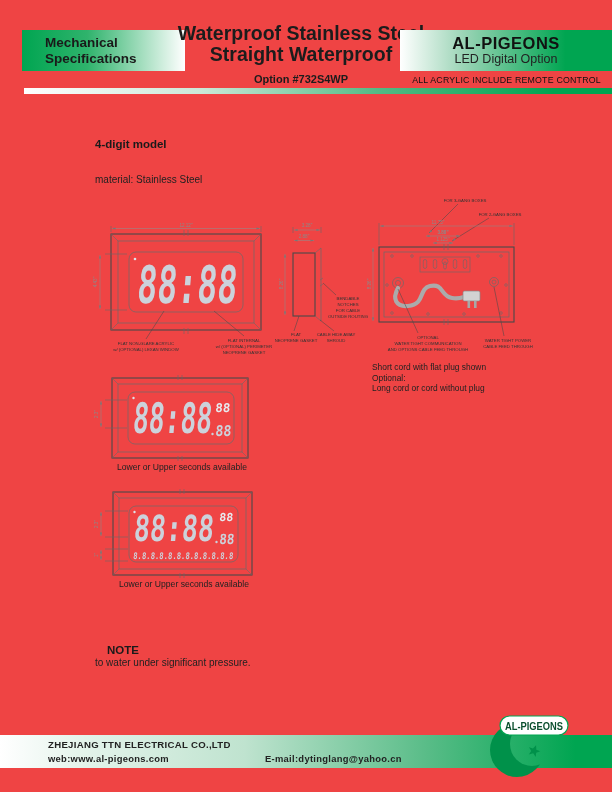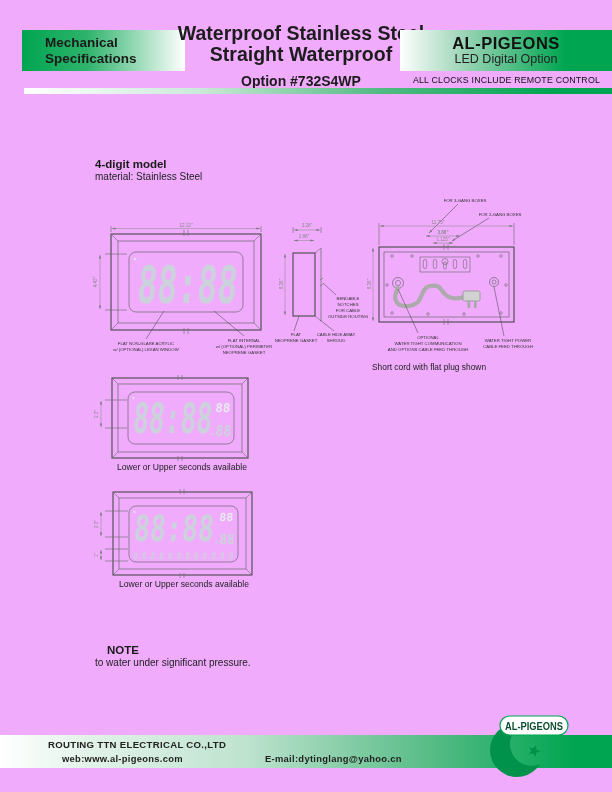--- a/index.html
+++ b/index.html
@@ -1,38 +1,38 @@
 <!DOCTYPE html>
 <html><head>
 <meta charset="utf-8">
 <style>
   html,body{margin:0;padding:0;background:#fff;}
-  .page{position:relative;width:612px;height:792px;background:#f0abfc;overflow:hidden;
+  .page{position:relative;width:612px;height:792px;background:#ef4444;overflow:hidden;
         font-family:"Liberation Sans",sans-serif;color:#1a1a1a;}
   
   .hdr-left{position:absolute;left:22px;top:30px;width:163px;height:41px;
     background:linear-gradient(90deg,#00a551 0%,#2fb36c 40%,#ffffff 100%);
     display:flex;flex-direction:column;justify-content:center;padding-left:23px;box-sizing:border-box;}
   .hdr-left div{font-size:13.5px;font-weight:bold;line-height:16px;color:#1a1a1a;}
   .hdr-title{position:absolute;left:158px;top:23px;width:286px;text-align:center;}
   .hdr-title .t{font-size:19.5px;font-weight:bold;line-height:21px;color:#1c1c1c;}
-  .hdr-title .opt{font-size:14px;font-weight:bold;margin-top:8px;color:#1c1c1c;}
+  .hdr-title .opt{font-size:11px;font-weight:bold;margin-top:8px;color:#1c1c1c;}
   .hdr-right{position:absolute;left:400px;top:30px;width:212px;height:41px;
     background:linear-gradient(90deg,#ffffff 0%,#9bd4b6 30%,#00a551 78%);
     display:flex;flex-direction:column;justify-content:center;text-align:center;}
   .hdr-right .brand{font-size:16.5px;font-weight:bold;letter-spacing:.5px;color:#111;line-height:17px;}
   .hdr-right .brand-sub{font-size:12.5px;color:#222;line-height:14px;}
   .hdr-tagline{position:absolute;left:401px;top:75px;width:211px;text-align:center;
     font-size:8.8px;color:#111;letter-spacing:.2px;padding-bottom:3px;border-bottom:1.6px solid #2a2a2a;}
   .hdr-line{position:absolute;left:24px;top:88px;width:588px;height:6px;
     background:linear-gradient(90deg,#ffffff 0%,#cbe9d8 30%,#54bb85 60%,#00a551 90%);}
   
   .intro{position:absolute;left:95px;top:138px;}
-  .intro .h{font-size:11.5px;font-weight:bold;line-height:13px;margin-top:20px;}
-  .intro .l{font-size:10px;line-height:12.5px;color:#222;}
+  .intro .h{font-size:11.5px;font-weight:bold;line-height:13px;}
+  .intro .l{font-size:10px;line-height:12.5px;color:#222;margin-top:23px;}
   
   svg{position:absolute;overflow:visible;}
   .frame{stroke:#4a4a4a;stroke-width:1.1;fill:none;}
   .frame2{stroke:#6a6a6a;stroke-width:.7;fill:none;}
   .thin{stroke:#6a6a6a;stroke-width:.6;fill:none;}
   .dim{stroke:#8e8e8e;stroke-width:.55;fill:none;}
   .lead{stroke:#4a4a4a;stroke-width:.55;fill:none;}
   .lbl{font-family:"Liberation Sans",sans-serif;font-size:4.3px;fill:#333;}
   .dimtxt{font-family:"Liberation Sans",sans-serif;font-size:4.6px;fill:#8a8a8a;}
   .led{font-family:"DejaVu Sans Mono",monospace;font-weight:bold;fill:#ccd2db;}
@@ -40,21 +40,21 @@
   .cap{font-family:"Liberation Sans",sans-serif;font-size:8.6px;fill:#222;}
   .cordnote{position:absolute;left:372px;top:362px;width:210px;font-size:8.4px;line-height:10.6px;color:#222;}
   
   .note{position:absolute;left:95px;top:643px;}
   .note .h{font-size:11.5px;font-weight:bold;line-height:14px;padding-left:12px;}
   .note .l{font-size:10px;line-height:12.5px;color:#222;}
   
   .foot-band{position:absolute;left:0;top:735px;width:612px;height:33px;
     background:linear-gradient(90deg,#ffffff 0%,#e3f3ea 14%,#bfe3cf 40%,#58bc87 70%,#00a551 94%);}
   .foot-company{position:absolute;left:48px;top:739px;font-size:9.6px;font-weight:bold;color:#222;letter-spacing:.3px;}
-  .foot-web{position:absolute;left:62px;top:753px;font-size:9.4px;font-weight:bold;color:#222;letter-spacing:.3px;}
+  .foot-web{position:absolute;left:48px;top:753px;font-size:9.4px;font-weight:bold;color:#222;letter-spacing:.3px;}
   .foot-email{position:absolute;left:228px;top:753px;font-size:9.4px;font-weight:bold;color:#222;letter-spacing:.3px;padding-left:37px;}
   .logo-svg{left:486px;top:708px;}
   .logo-pill-txt{font-family:"Liberation Sans",sans-serif;font-weight:bold;font-size:11px;fill:#0b4f2e;}
 </style>
 </head>
 <body>
 
 <div class="page">
 
   <div class="hdr-left">
@@ -63,21 +63,21 @@
   </div>
   <div class="hdr-title">
     <div class="t">Waterproof Stainless Steel</div>
     <div class="t">Straight Waterproof</div>
     <div class="opt">Option #732S4WP</div>
   </div>
   <div class="hdr-right">
     <div class="brand">AL-PIGEONS</div>
     <div class="brand-sub">LED  Digital Option</div>
   </div>
-  <div class="hdr-tagline">ALL CLOCKS INCLUDE REMOTE CONTROL</div>
+  <div class="hdr-tagline">ALL ACRYLIC INCLUDE REMOTE CONTROL</div>
   <div class="hdr-line"></div>
 
   <div class="intro">
     <div class="h">4-digit model</div>
     <div class="l">material:  Stainless Steel</div>
   </div>
 
   <svg style="left:85px;top:212px;" width="215" height="150" viewBox="0 0 215 150">
     <defs>
       <marker id="a1" markerWidth="7" markerHeight="5" refX="6.5" refY="2" orient="auto-start-reverse">
@@ -226,20 +226,22 @@
     <text class="lbl" x="60" y="147" text-anchor="middle">OPTIONAL</text>
     <text class="lbl" x="60" y="153" text-anchor="middle">WATER TIGHT COMMUNICATION</text>
     <text class="lbl" x="60" y="159" text-anchor="middle">AND OPTIONS CABLE FEED THROUGH</text>
     <line class="lead" x1="126" y1="95" x2="136" y2="144"></line>
     <text class="lbl" x="140" y="150" text-anchor="middle">WATER TIGHT POWER</text>
     <text class="lbl" x="140" y="156" text-anchor="middle">CABLE FEED THROUGH</text>
   </svg>
 
   <div class="cordnote">
     <div>Short cord with flat plug shown</div>
+    <div>Optional:</div>
+    <div>Long cord or cord without plug</div>
   </div>
 
   <svg style="left:85px;top:370px;" width="205" height="108" viewBox="0 0 205 108">
     <defs>
       <marker id="a4" markerWidth="7" markerHeight="5" refX="6.5" refY="2" orient="auto-start-reverse">
         <path d="M0,0 L6.5,2 L0,4 z" fill="#777"></path>
       </marker>
     </defs>
     <rect class="frame" x="27" y="8" width="136" height="80"></rect>
     <rect class="frame2" x="33" y="14" width="124" height="68"></rect>
@@ -311,21 +313,21 @@
     <text class="dimtxt" transform="translate(13,72) rotate(-90)" text-anchor="middle" font-size="5.2">1"</text>
     <text class="cap" x="99" y="104" text-anchor="middle">Lower or Upper seconds available</text>
   </svg>
 
   <div class="note">
     <div class="h">NOTE</div>
     <div class="l">to water under significant pressure.</div>
   </div>
 
   <div class="foot-band"></div>
-  <div class="foot-company">ROUTING TTN ELECTRICAL CO.,LTD</div>
+  <div class="foot-company">ZHEJIANG TTN ELECTRICAL CO.,LTD</div>
   <div class="foot-web">web:www.al-pigeons.com</div>
   <div class="foot-email">E-mail:dytinglang@yahoo.cn</div>
 
   <svg class="logo-svg" style="left:486px;top:708px;" width="115" height="75" viewBox="0 0 115 75">
     <defs>
       <mask id="crescmask">
         <rect x="-5" y="-5" width="125" height="85" fill="white"></rect>
         <circle cx="46" cy="36" r="22" fill="black"></circle>
       </mask>
     </defs>

